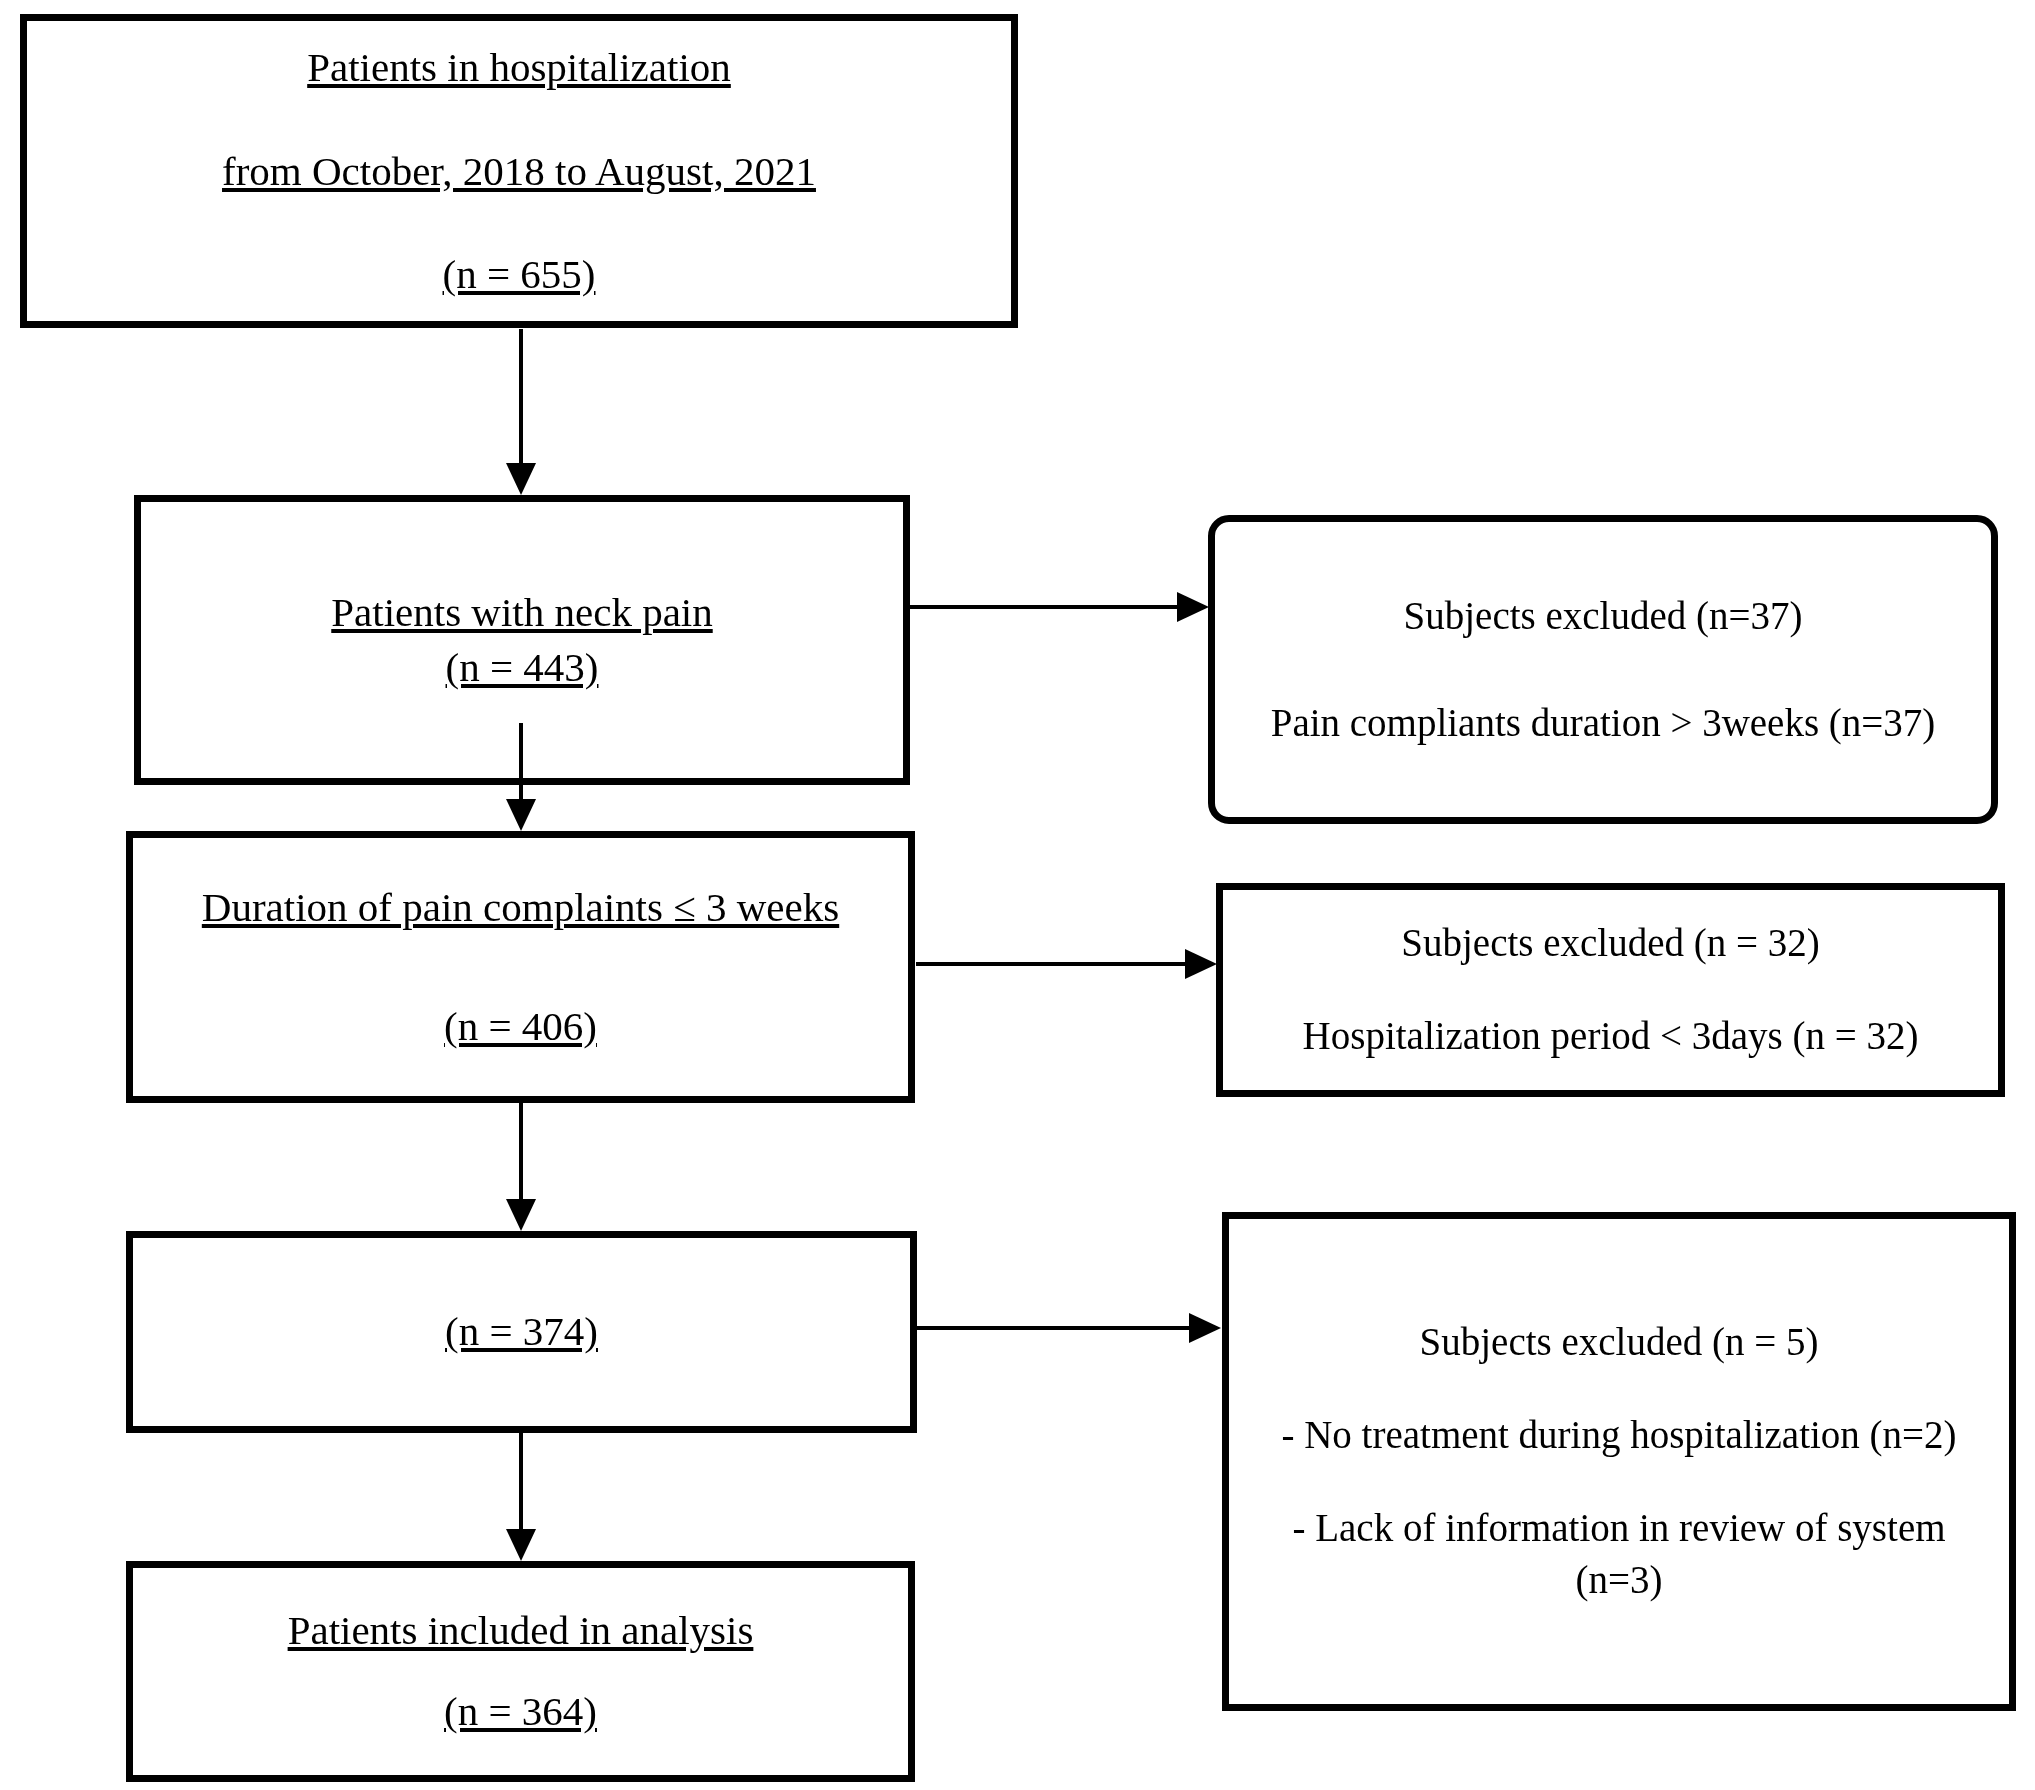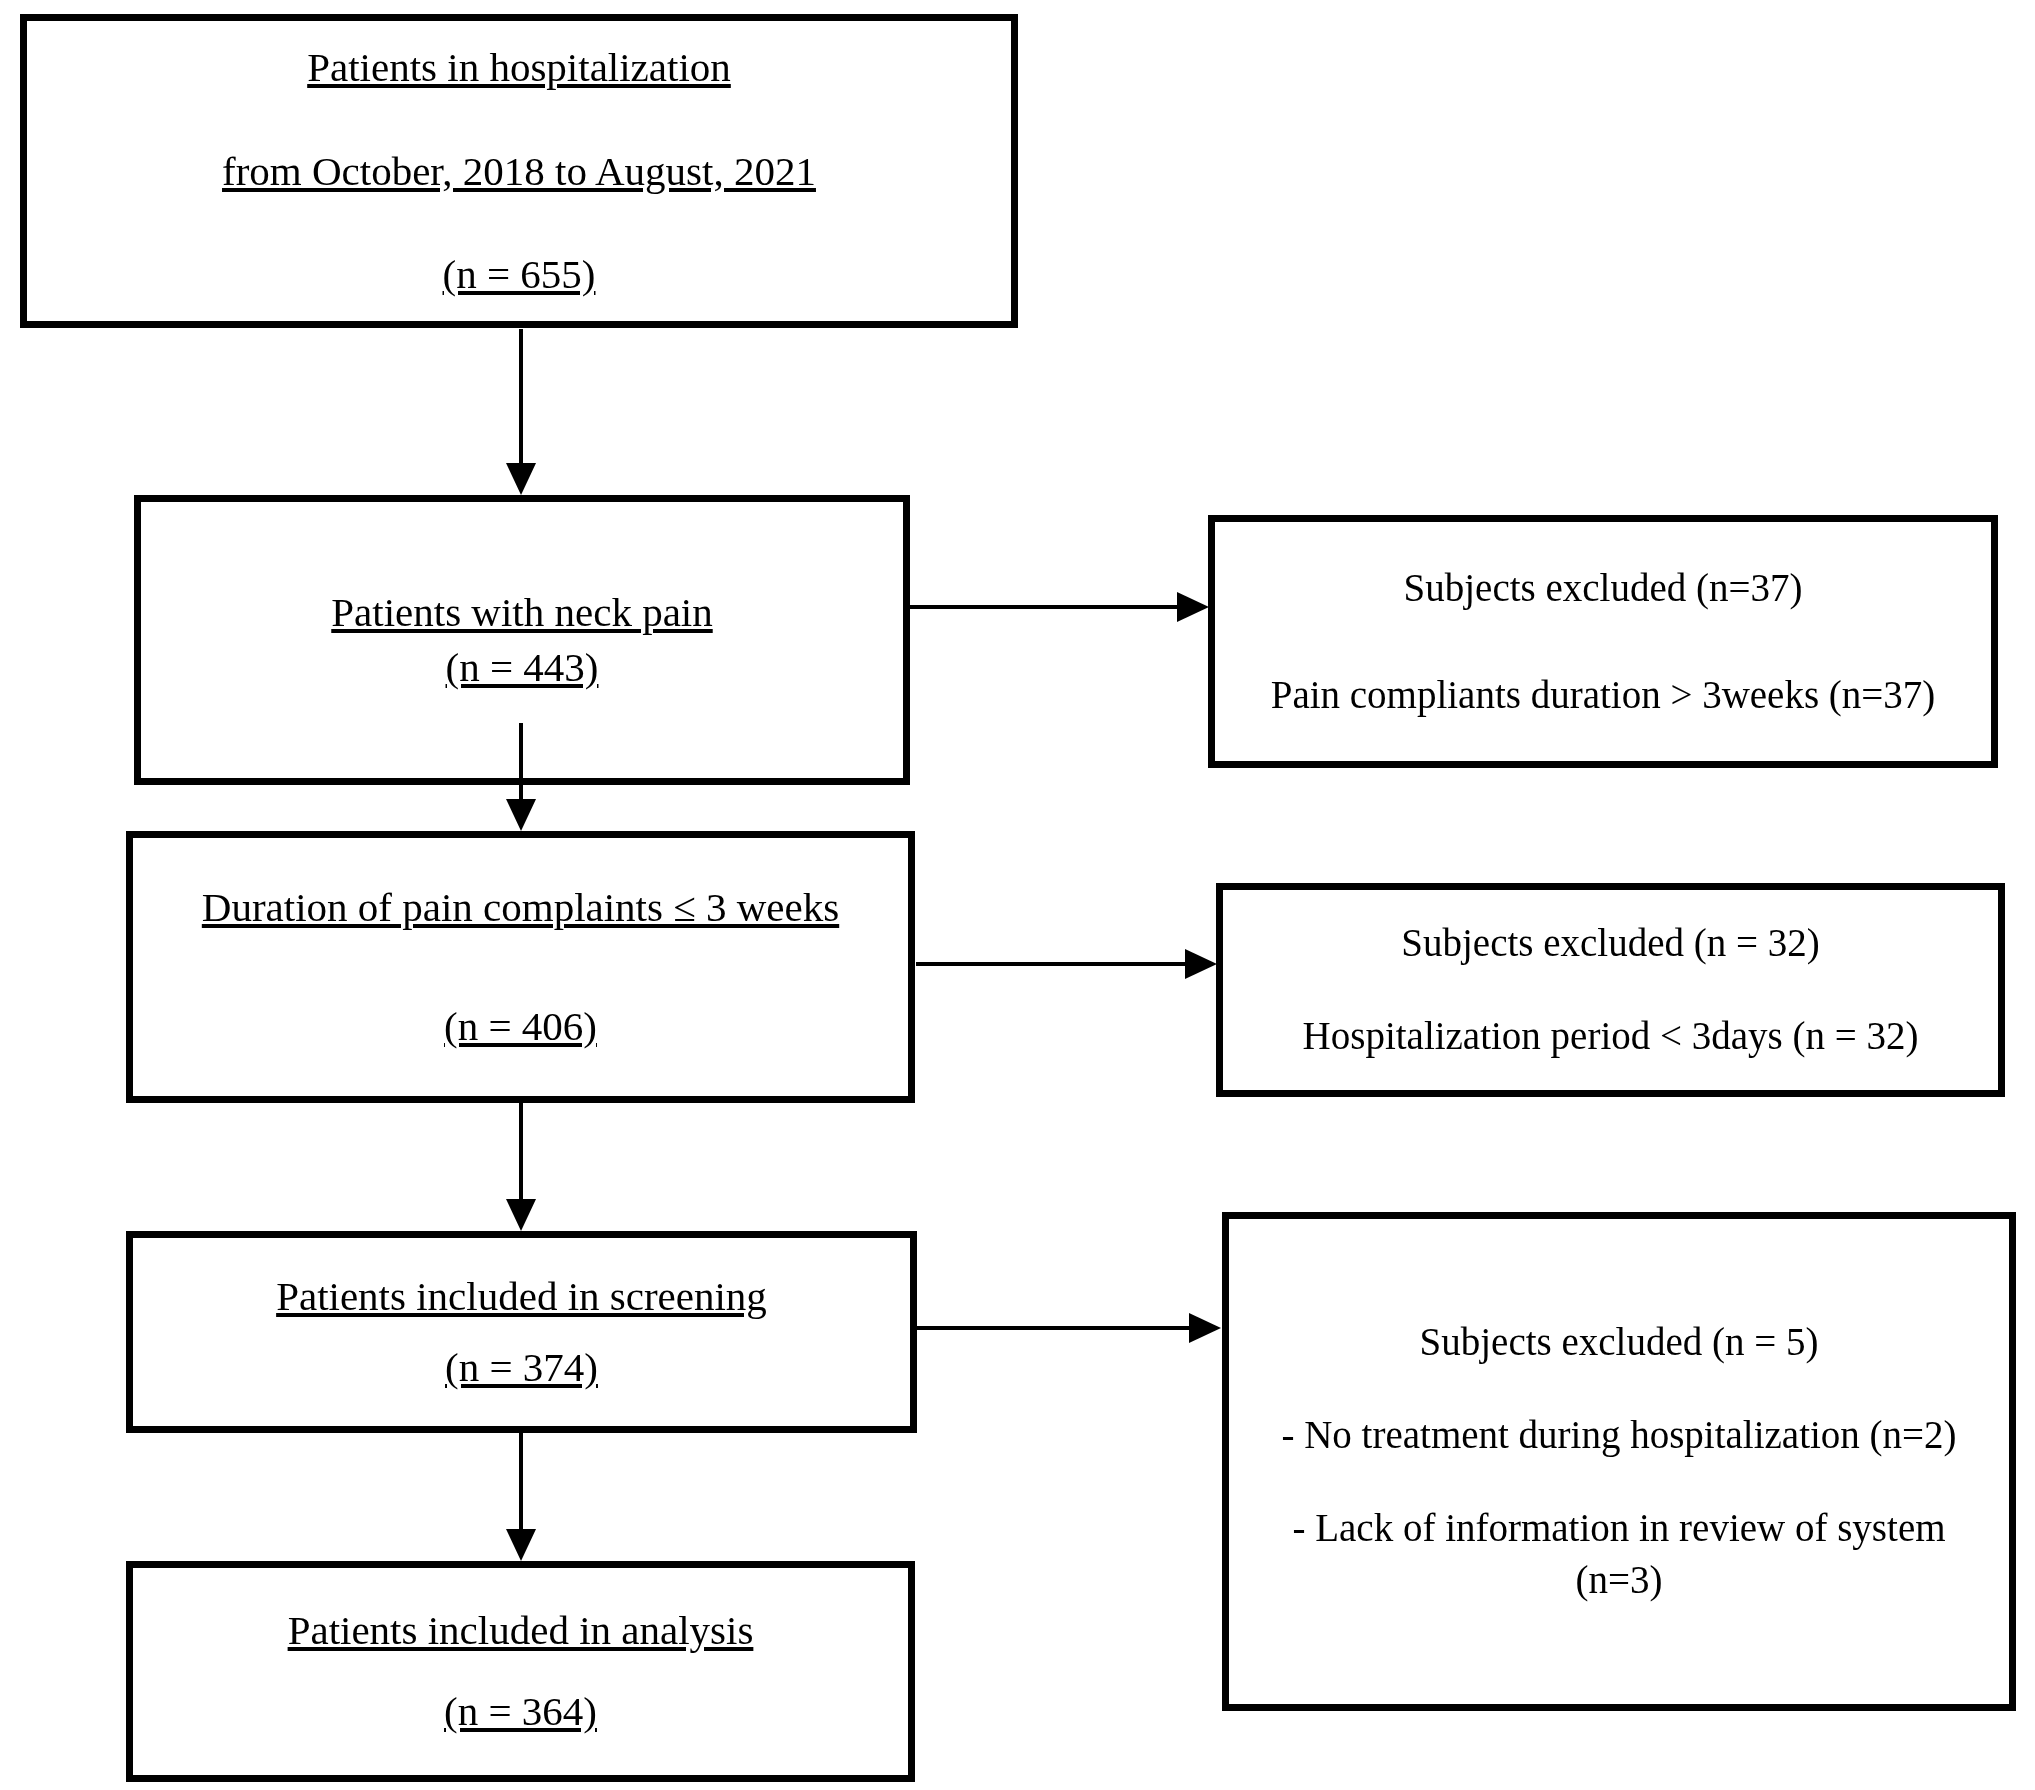--- a/index.html
+++ b/index.html
@@ -86,21 +86,21 @@
   <div class="box main-box" style="left:134px; top:495px; width:776px; height:290px; ">
     <p>Patients with neck pain</p>
     <p>(n = 443)</p>
   </div>
 
   <div class="arrow-h" style="left:910px; top:592px; width:299px;">
     <span class="shaft"></span>
     <span class="head"></span>
   </div>
 
-  <div class="box excl-box" style="left:1208px; top:515px; width:790px; height:253px; gap:54px; padding:0 31px;">
+  <div class="box excl-box" style="left:1208px; top:515px; width:790px; height:309px; gap:54px; padding:0 31px;border-radius:21px;">
     <p>Subjects excluded (n=37)</p>
     <p>Pain compliants duration &gt; 3weeks (n=37)</p>
   </div>
 
   <div class="arrow-v" style="left:506px; top:723px; height:108px;">
     <span class="shaft"></span>
     <span class="head"></span>
   </div>
 
   <div class="box main-box" style="left:126px; top:831px; width:789px; height:272px; gap:63px;">
@@ -117,21 +117,20 @@
     <p>Subjects excluded (n = 32)</p>
     <p>Hospitalization period &lt; 3days (n = 32)</p>
   </div>
 
   <div class="arrow-v" style="left:506px; top:1103px; height:128px;">
     <span class="shaft"></span>
     <span class="head"></span>
   </div>
 
   <div class="box main-box" style="left:126px; top:1231px; width:791px; height:202px; gap:16px;">
-    <p>Patients included in screening</p>
     <p>(n = 374)</p>
   </div>
 
   <div class="arrow-h" style="left:917px; top:1313px; width:304px;">
     <span class="shaft"></span>
     <span class="head"></span>
   </div>
 
   <div class="box excl-box" style="left:1222px; top:1212px; width:794px; height:499px; gap:40px; padding:10px 23px;">
     <p>Subjects excluded (n = 5)</p>

